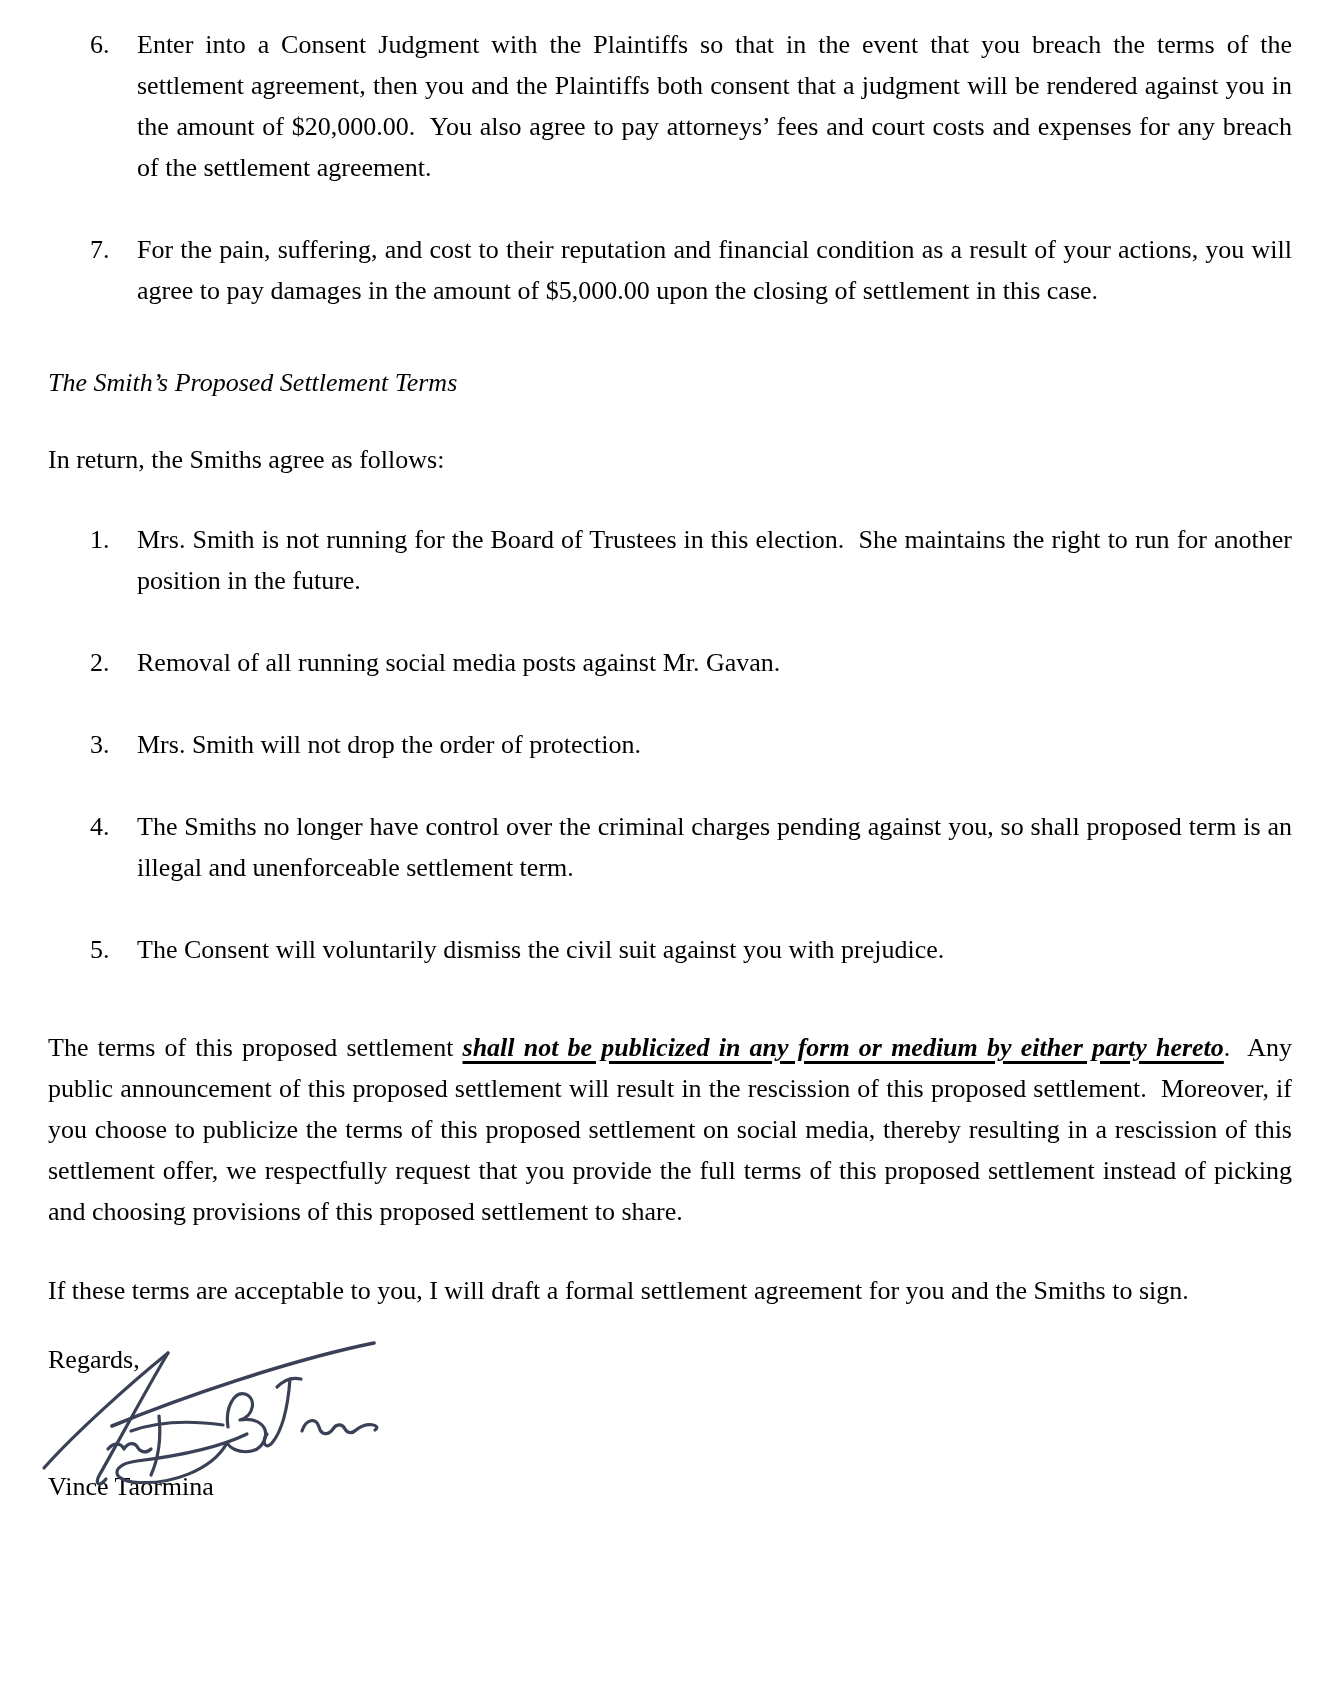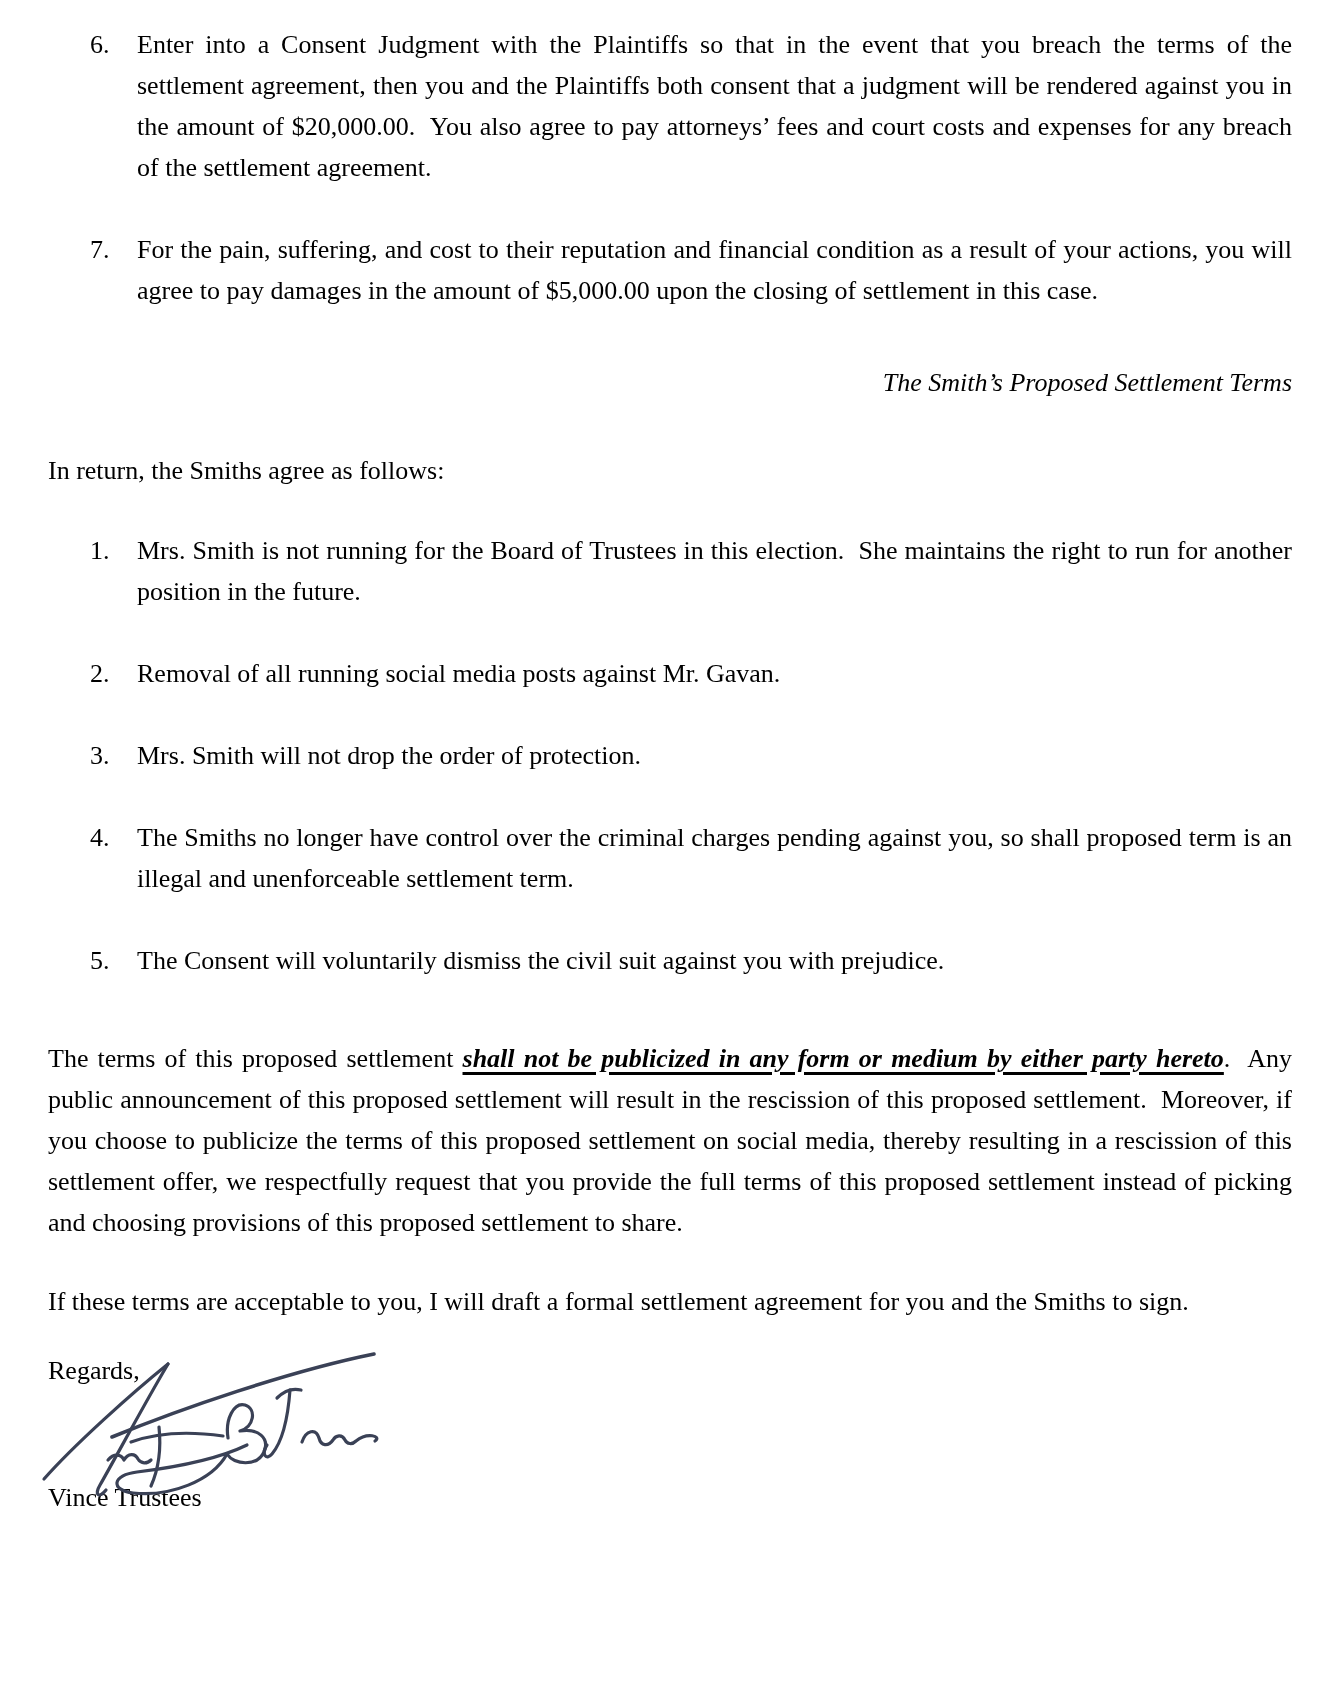--- a/index.html
+++ b/index.html
@@ -32,24 +32,23 @@
     flex: 0 0 47px;
   }
   .list-text {
     flex: 1;
     text-align: justify;
     white-space: pre-wrap;
   }
   .section-heading {
     margin-top: 51px;
     font-style: italic;
-    text-align: right;
   }
   .intro-line {
-    margin-top: 47px;
+    margin-top: 36px;
   }
   .list-after-intro {
     margin-top: 39px;
   }
   .para {
     margin: 0;
     text-align: justify;
     white-space: pre-wrap;
   }
   .para-confidentiality {
@@ -153,15 +152,15 @@
 
       <path d="M 207,113 C 192,140 150,156 113,152 C 90,149 92,134 117,131 C 150,127 196,119 227,104"></path>
 
       <path d="M 257,57 C 264,50 273,47 281,49"></path>
       <path d="M 270,49 C 268,76 262,101 252,113 C 246,120 241,113 247,104"></path>
 
       <path d="M 282,101 C 286,89 296,87 299,97 C 301,105 308,106 313,99 C 316,94 322,93 325,99 C 327,103 332,104 336,100 C 347,91 362,95 355,100"></path>
     </svg>
   </div>
 
-  <div class="signature-name">Vince Trustees</div>
+  <div class="signature-name">Vince Taormina</div>
 
 </div>
 
 </body></html>

